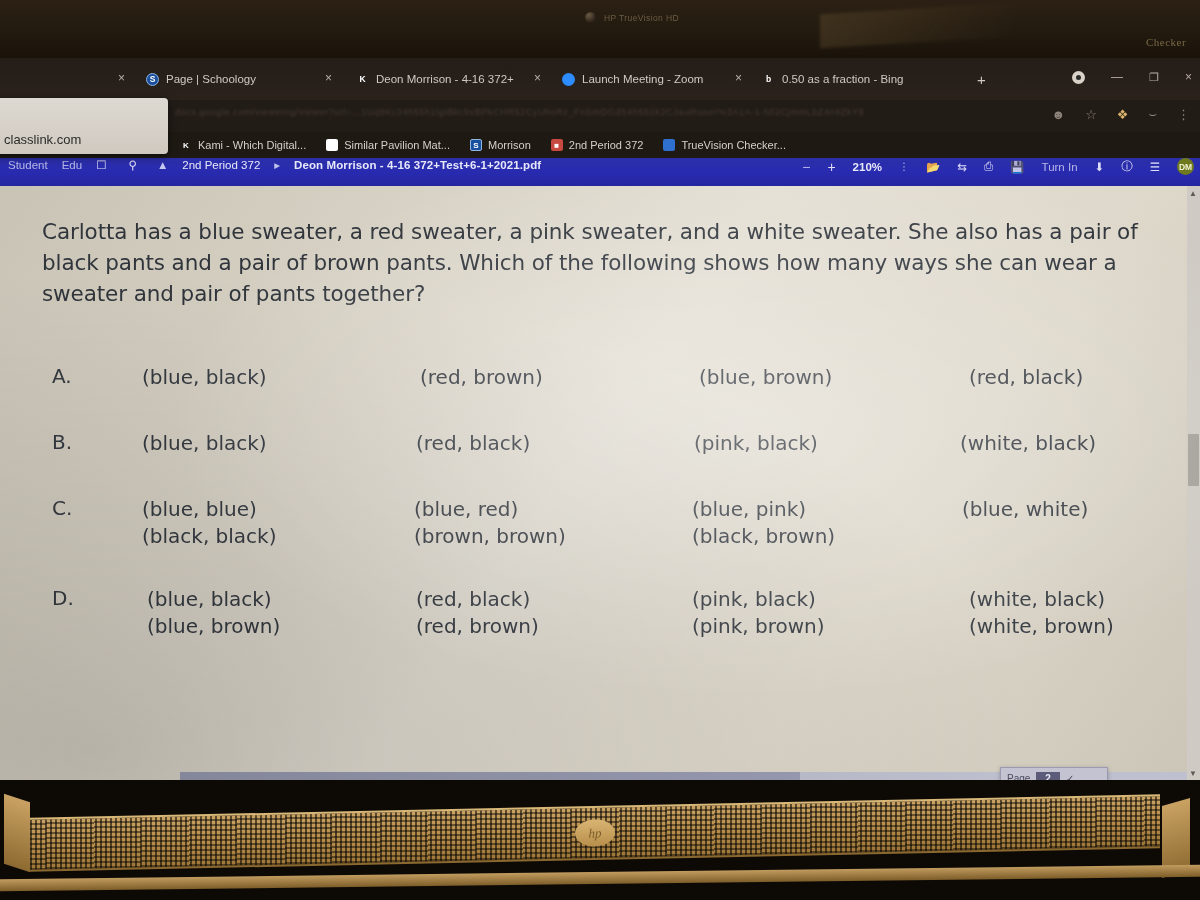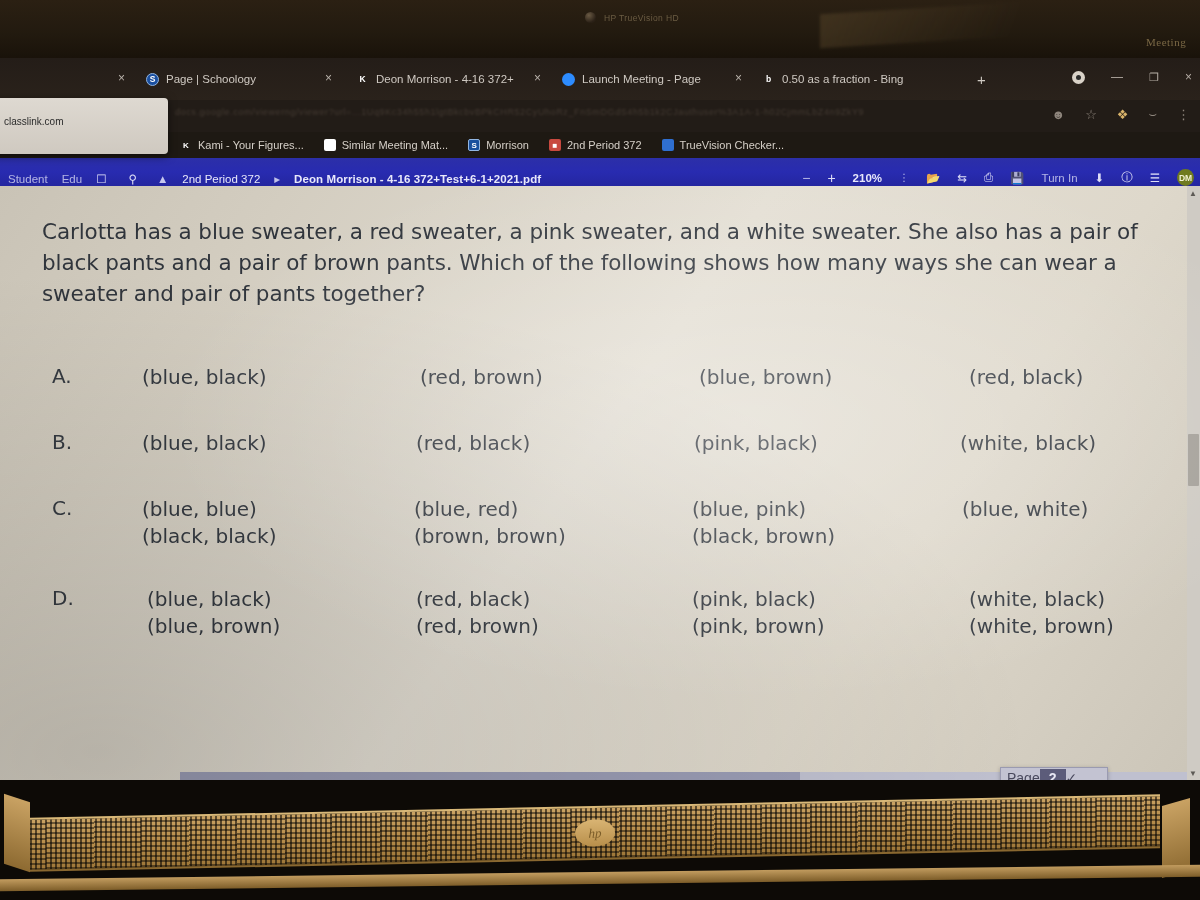--- a/index.html
+++ b/index.html
@@ -93,22 +93,22 @@
 
   
   #dropdown-panel {
     position:absolute; left:-72px; top:40px; width:240px; height:56px;
     background: linear-gradient(180deg,#ded9d1,#cfc9c0);
     border-radius:4px;
     box-shadow:0 2px 8px rgba(0,0,0,.55);
     z-index:7;
   }
   #dropdown-text {
-    position:absolute; left:76px; top:18px;
-    font-size:10px; color:#2b2b2b;
+    position:absolute; left:76px; top:34px;
+    font-size:13px; color:#2b2b2b;
   }
 
   
   #bookmarks {
     position:relative; height:26px;
     background:#1e1913;
     display:flex; align-items:center; gap:20px;
     padding-left:180px;
   }
   .bm { display:flex; align-items:center; gap:6px; color:#d6d0c8; font-size:11px; white-space:nowrap;}
@@ -121,21 +121,21 @@
   .bmi-google{ background:#fff; color:#4285f4; border-radius:50%; font-size:9px;}
   .bmi-schoology{ background:#19509e; border:1px solid #92b6e2; border-radius:50%; color:#d5e4f6;}
   .bmi-red{ background:#c8493f; }
   .bmi-blue{ background:#2f6fd0; border-radius:50%;}
 
   
   #pdfbar {
     position:relative; height:28px;
     background: linear-gradient(180deg,#2c2fa8 0%, #282bb0 50%, #2426a0 100%);
     color:#e8e8fb; font-size:11.5px;
-    display:flex; align-items:flex-end;
+    display:flex; align-items:flex-start;
   }
   #pdfbar .left { display:flex; align-items:center; gap:14px; padding-left:8px; }
   #pdfbar .right { position:absolute; right:6px; display:flex; align-items:center; gap:17px; }
   .pb-txt { white-space:nowrap; }
   .pb-ico { display:inline-flex; align-items:center; justify-content:center; opacity:.95; }
   #crumb-sep { opacity:.8; }
   #doc-title { font-weight:bold; letter-spacing:.1px; }
   #zoomlvl { font-weight:bold; }
   #dm-avatar {
     width:17px;height:17px;border-radius:50%;
@@ -191,22 +191,22 @@
     position:absolute; left:180px; bottom:0; width:1007px; height:9px;
     background:#bfc0cf;
   }
   #hthumb{ position:absolute; left:0; bottom:0; width:620px; height:9px; background:#9b9db5;}
 
   
   #pagenum {
     position:absolute; right:92px; bottom:-8px; z-index:6;
     width:108px; height:22px;
     background:#c3c3d2; border:1px solid #9a9ab0;
-    display:flex; align-items:center; 
-    padding:0 6px; font-size:14px; color:#4a4a5e;
+    display:flex; align-items:center; gap:6px;
+    padding:0 6px; font-size:10px; color:#4a4a5e;
     box-shadow:0 1px 4px rgba(0,0,0,.25);
   }
   #pagenum .box{ background:#5c5c7a; color:#e8e8f4; padding:1px 9px; font-weight:bold;}
 
   
   #deck { position:absolute; left:0; top:780px; width:1200px; height:120px; background:#0d0a06; }
   #grille {
     position:absolute; left:30px; top:26px; width:1130px; height:54px;
     transform: skewY(-1.2deg);
     background:
@@ -231,21 +231,21 @@
 </style>
 </head>
 <body>
 
 <div id="photo">
 
   <div id="bezel-top">
     <div id="webcam-dot"></div>
     <div id="webcam-label">HP TrueVision HD</div>
     <div id="bezel-glint"></div>
-    <div id="pavilion">Meeting</div>
+    <div id="pavilion">Checker</div>
   </div>
 
   <div id="screen">
 
     <div id="tabstrip">
 
       <div class="tabclose" style="left:118px">×</div>
       <div class="tab" style="left:146px">
         <span class="fav fav-schoology">S</span>
         <span>Page | Schoology</span>
@@ -253,21 +253,21 @@
 
       <div class="tabclose" style="left:325px">×</div>
       <div class="tab" style="left:356px">
         <span class="fav fav-kami">K</span>
         <span>Deon Morrison - 4-16 372+</span>
       </div>
 
       <div class="tabclose" style="left:534px">×</div>
       <div class="tab" style="left:562px">
         <span class="fav fav-zoom"></span>
-        <span>Launch Meeting - Page</span>
+        <span>Launch Meeting - Zoom</span>
       </div>
 
       <div class="tabclose" style="left:735px">×</div>
       <div class="tab" style="left:762px">
         <span class="fav fav-bing">b</span>
         <span>0.50 as a fraction - Bing</span>
       </div>
 
       <div class="tab" style="left:977px; color:#cfc9c2; font-size:15px;">+</div>
 
@@ -292,25 +292,25 @@
       </div>
     </div>
 
     <div id="dropdown-panel">
       <div id="dropdown-text">classlink.com</div>
     </div>
 
     <div id="bookmarks">
       <div class="bm">
         <span class="bmi bmi-kami">K</span>
-        <span>Kami - Your Figures...</span>
+        <span>Kami - Which Digital...</span>
       </div>
       <div class="bm">
         <span class="bmi bmi-google">G</span>
-        <span>Similar Meeting Mat...</span>
+        <span>Similar Pavilion Mat...</span>
       </div>
       <div class="bm">
         <span class="bmi bmi-schoology">S</span>
         <span>Morrison</span>
       </div>
       <div class="bm">
         <span class="bmi bmi-red">■</span>
         <span>2nd Period 372</span>
       </div>
       <div class="bm">

